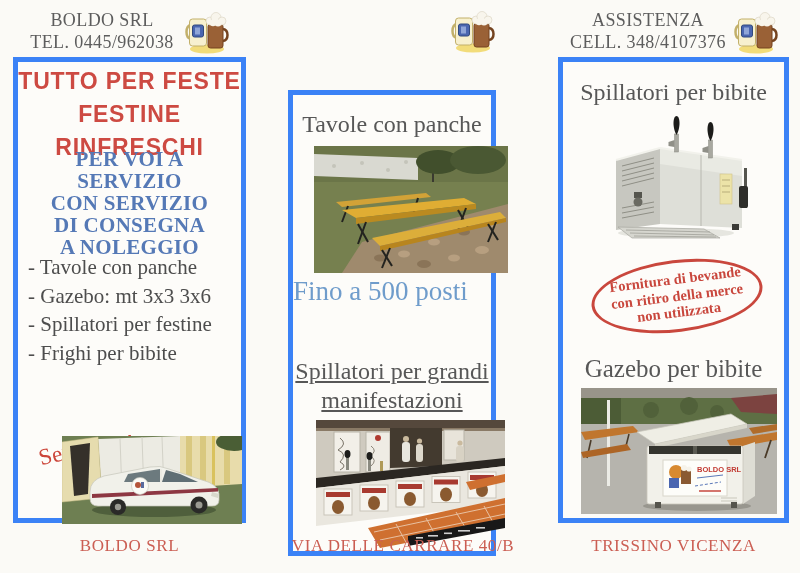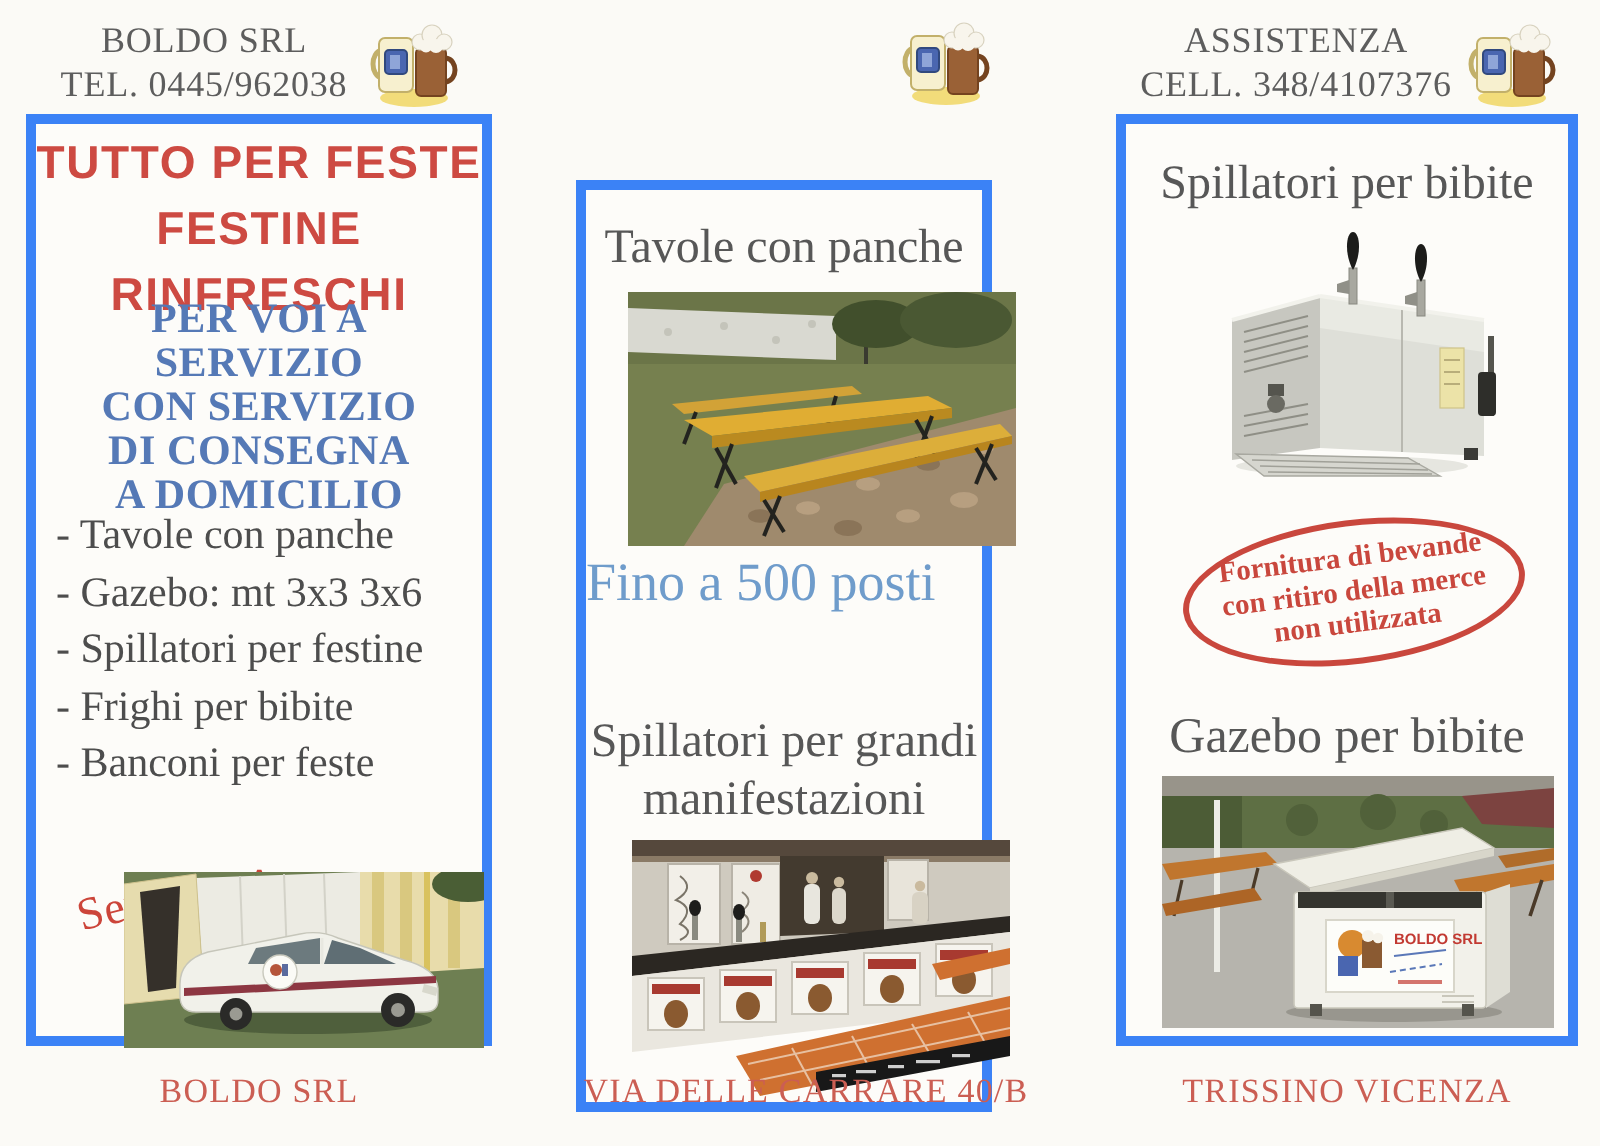--- a/index.html
+++ b/index.html
@@ -53,21 +53,21 @@
   .sect-title{
     left:0;width:100%;text-align:center;color:#575757;
     font-size:24px;line-height:29px;
   }
   #mid-title1{top:15px;}
   #photo-tavole{left:21px;top:51px;width:194px;height:127px;}
   .light-blue-caption{
     top:181px;left:0;width:100%;text-align:left;
     font-size:27px;color:#6f9ccb;
   }
-  #mid-title2{top:262px;}
+  #mid-title2{top:262px;text-decoration:underline;}
   #photo-stand{left:23px;top:325px;width:189px;height:128px;}
   
   #right-title1{top:16px;}
   #photo-dispenser{left:29px;top:46px;width:170px;height:132px;}
   .oval-stamp{
     top:198px;left:28px;width:172px;height:72px;
     border:3px solid #c9473d;border-radius:50%;
     transform:rotate(-7deg);box-sizing:border-box;
     display:flex;align-items:center;justify-content:center;
   }
@@ -151,28 +151,27 @@
   <div class="red-headline">
     <div>TUTTO PER FESTE</div>
     <div>FESTINE</div>
     <div>RINFRESCHI</div>
   </div>
   <div class="blue-subtitle">
     <div>PER VOI A</div>
     <div>SERVIZIO</div>
     <div>CON SERVIZIO</div>
     <div>DI CONSEGNA</div>
-    <div>A DOMICILIO</div>
+    <div>A NOLEGGIO</div>
   </div>
   <div class="item-list">
     <div>- Tavole con panche</div>
     <div>- Gazebo: mt 3x3 3x6</div>
     <div>- Spillatori per festine</div>
     <div>- Frighi per bibite</div>
-    <div>- Banconi per feste</div>
   </div>
   <div class="arc-text"><span style="transform: translateY(0px) rotate(-16deg);">S</span><span style="transform: translateY(-2.4px) rotate(-14.2deg);">e</span><span style="transform: translateY(-4.8px) rotate(-12.4deg);">r</span><span style="transform: translateY(-7px) rotate(-10.7deg);">v</span><span style="transform: translateY(-9px) rotate(-8.9deg);">i</span><span style="transform: translateY(-10.7px) rotate(-7.1deg);">z</span><span style="transform: translateY(-12.1px) rotate(-5.3deg);">i</span><span style="transform: translateY(-13.2px) rotate(-3.6deg);">o</span><span style="transform: translateY(-13.8px) rotate(-1.8deg);">&nbsp;</span><span style="transform: translateY(-14px) rotate(0deg);">A</span><span style="transform: translateY(-13.8px) rotate(1.8deg);">s</span><span style="transform: translateY(-13.2px) rotate(3.6deg);">s</span><span style="transform: translateY(-12.1px) rotate(5.3deg);">i</span><span style="transform: translateY(-10.7px) rotate(7.1deg);">s</span><span style="transform: translateY(-9px) rotate(8.9deg);">t</span><span style="transform: translateY(-7px) rotate(10.7deg);">e</span><span style="transform: translateY(-4.8px) rotate(12.4deg);">n</span><span style="transform: translateY(-2.4px) rotate(14.2deg);">z</span><span style="transform: translateY(0px) rotate(16deg);">a</span></div>
   <div class="photo" id="photo-van">
     <svg viewBox="0 0 180 88" width="180" height="88">
       <rect width="180" height="88" fill="#6e7f52"></rect>
       <polygon points="118,0 180,0 180,48 118,52" fill="#e8dcab"></polygon>
       <polygon points="124,0 130,0 130,50 124,50" fill="#d9c87f"></polygon>
       <polygon points="138,0 144,0 144,50 138,50" fill="#d9c87f"></polygon>
       <polygon points="162,0 168,0 168,48 162,48" fill="#d9c87f"></polygon>
       <ellipse cx="172" cy="6" rx="18" ry="9" fill="#4a5e35"></ellipse>

